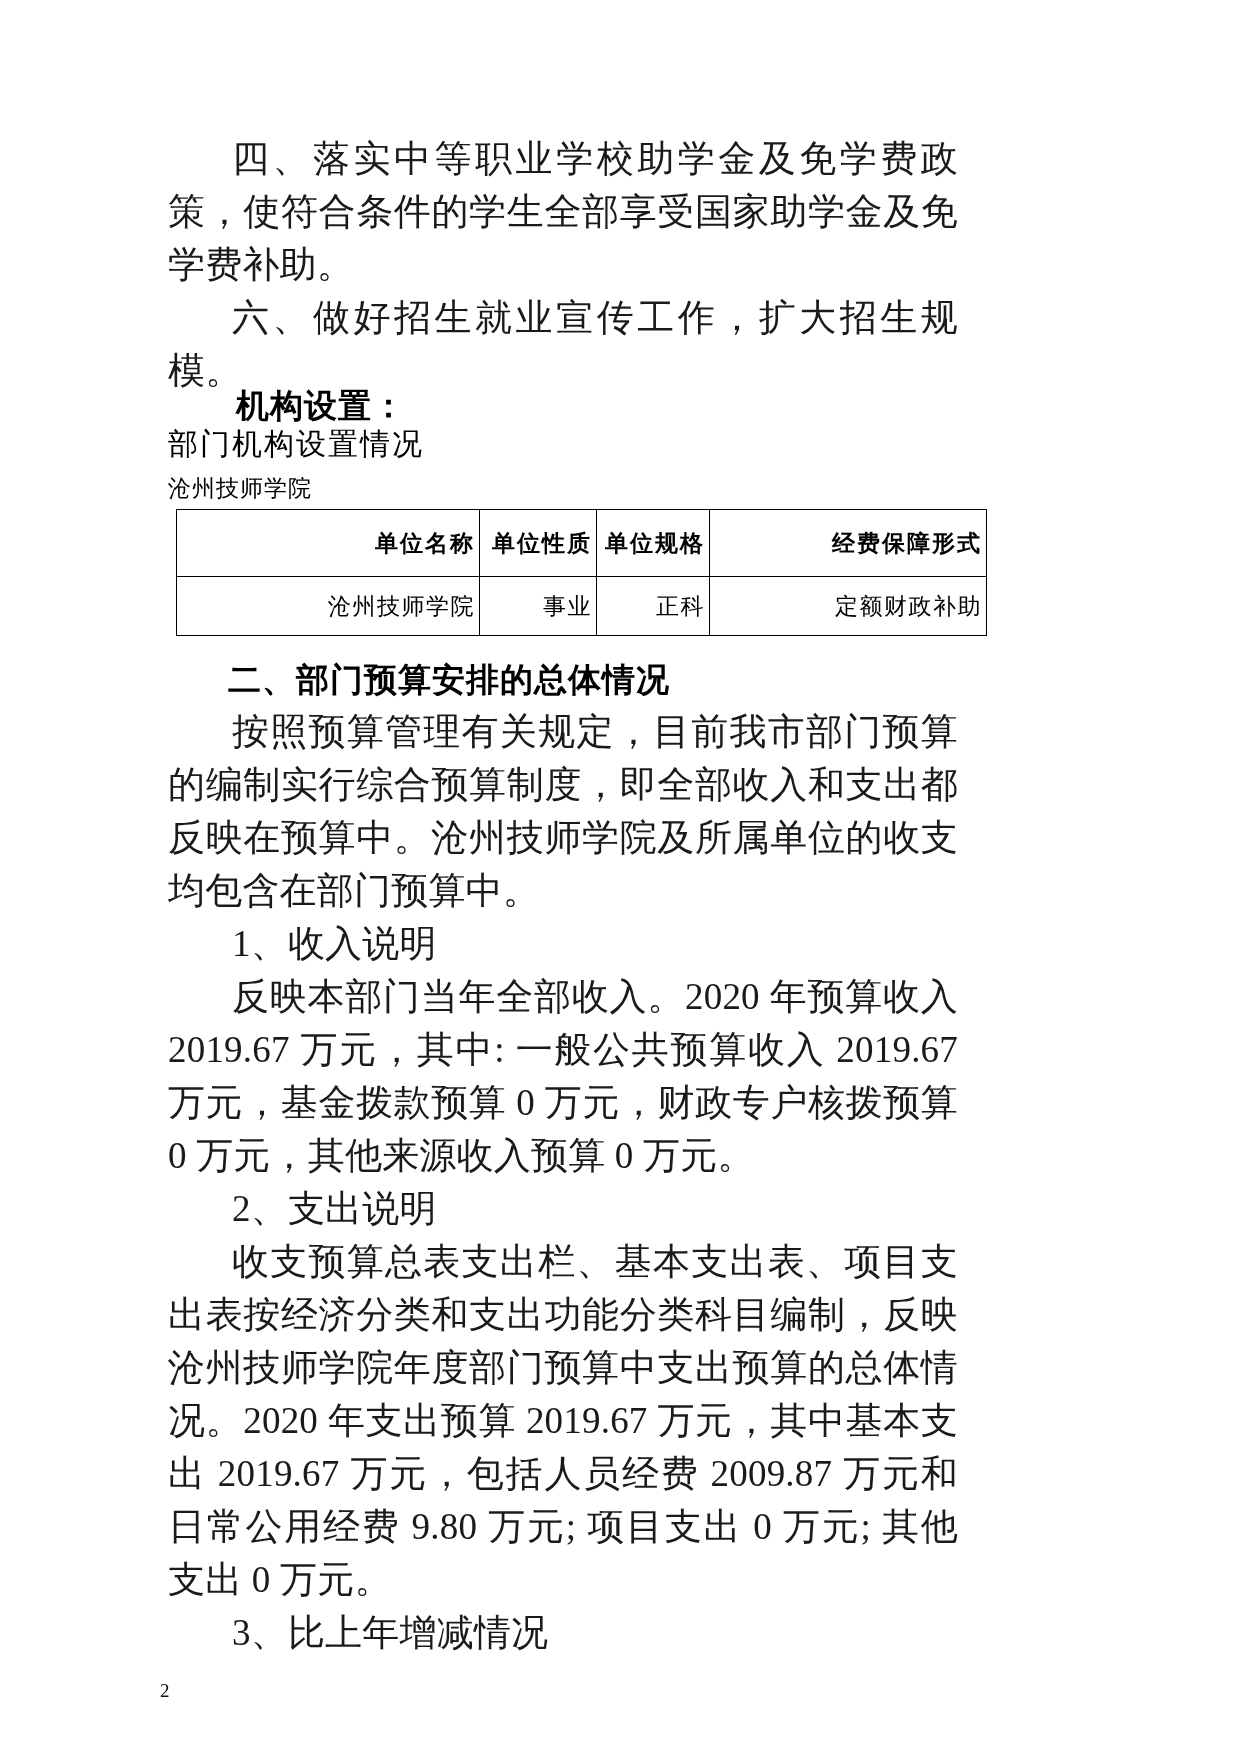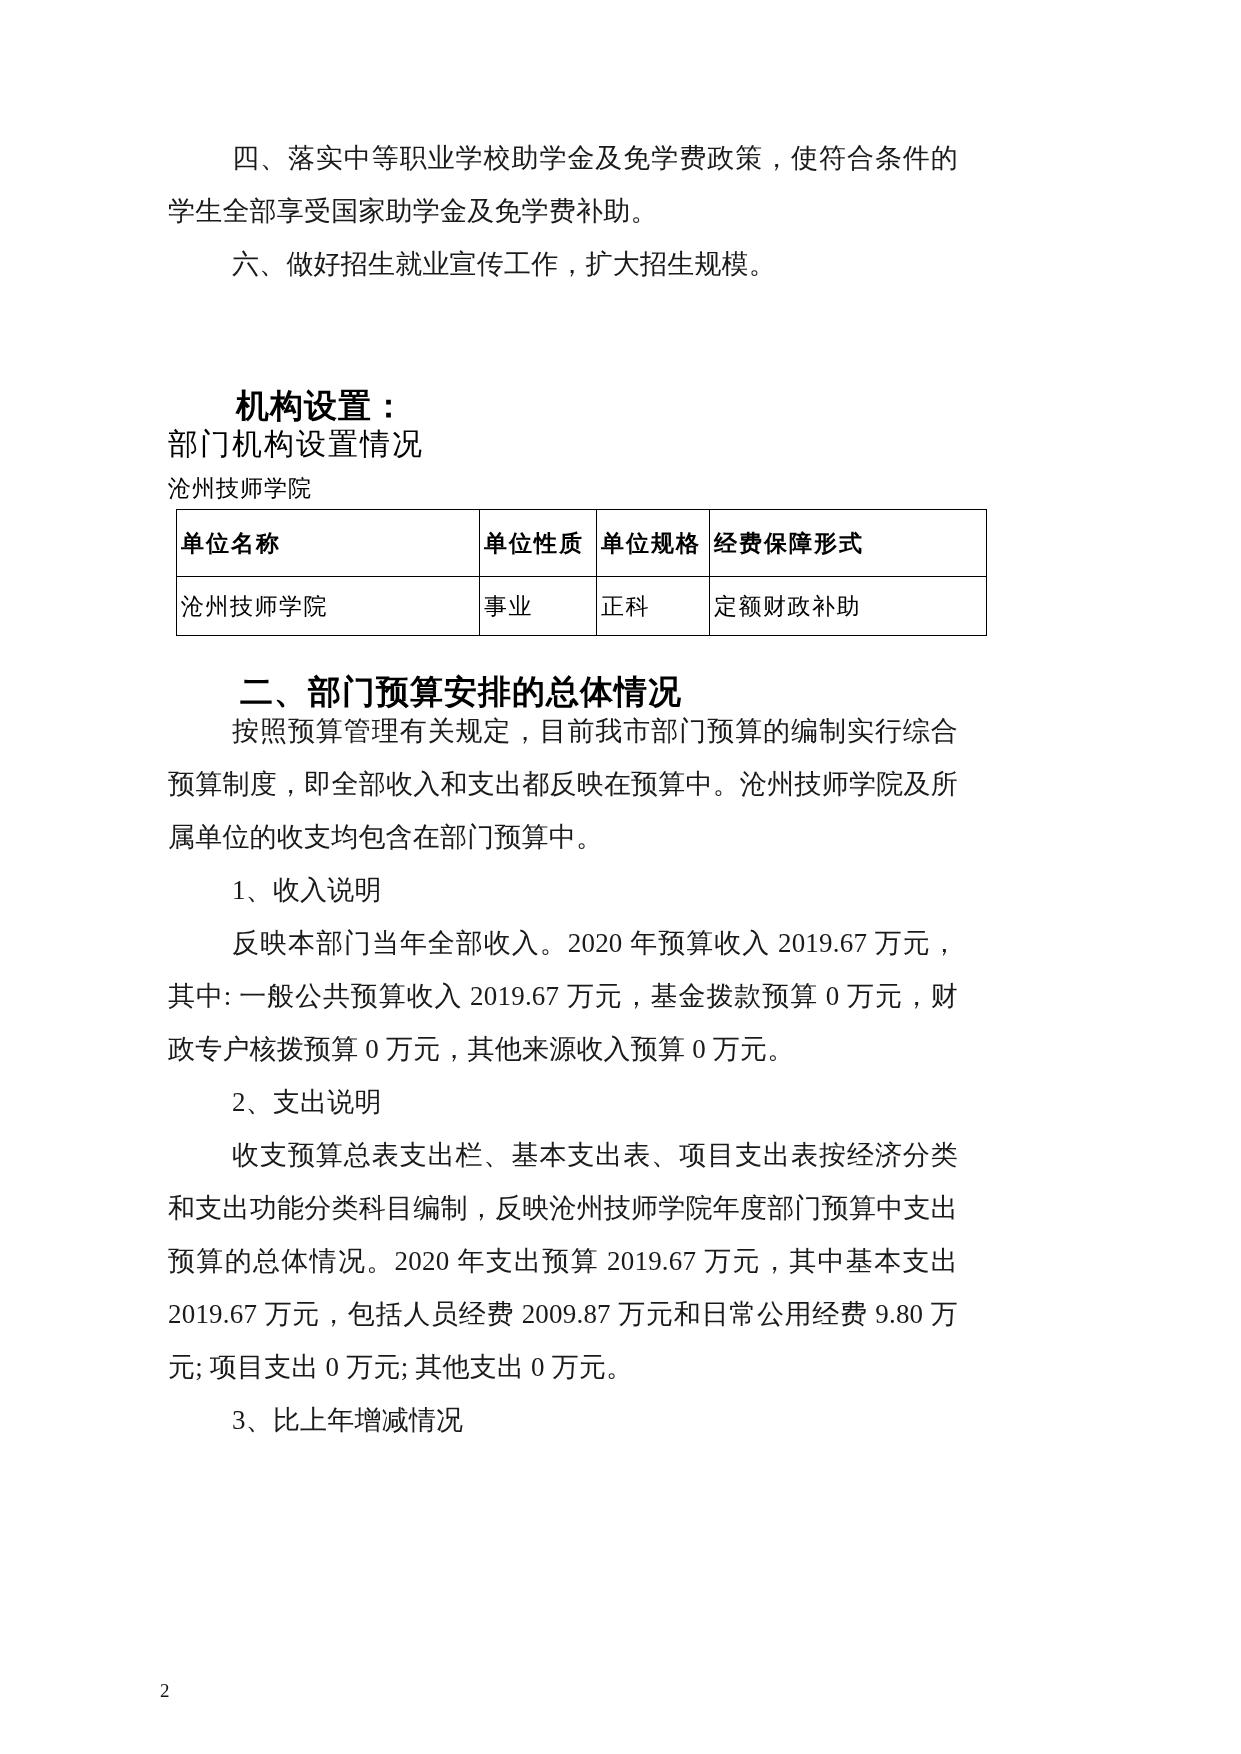--- a/index.html
+++ b/index.html
@@ -27,36 +27,36 @@
 
   
   .body-col {
     position: absolute;
     left: 168px;
     width: 790px;
   }
 
   p.para {
     margin: 0 0 0 0;
-    font-size: 27px;
+    font-size: 37px;
     line-height: 53px;
     text-align: justify;
     text-align-last: left;
     text-justify: inter-ideograph;
     letter-spacing: 0.2px;
     font-family: "Liberation Serif", "DejaVu Serif", serif;
     font-weight: 400;
     color: #1a1a1a;
   }
   p.indent {
     text-indent: 64px;
   }
 
   h2.sec-head {
-    margin: 12px;
+    margin: 0;
     font-size: 33px;
     line-height: 50px;
     font-weight: bold;
     text-indent: 60px;
     letter-spacing: 1px;
     font-family: "Liberation Sans", "DejaVu Sans", sans-serif;
     color: #000;
   }
 
   h3.sub-head {
@@ -91,21 +91,21 @@
 
   table.org-table {
     border-collapse: collapse;
     width: 774px;
     margin: 4px 0 0 8px;
     table-layout: fixed;
   }
   table.org-table td {
     border: 1.6px solid #000;
     height: 54px;
-    text-align: left;
+    text-align: right;
     vertical-align: middle;
     font-size: 23px;
     letter-spacing: 1.5px;
     font-family: "Liberation Serif", "DejaVu Serif", serif;
     padding: 2px 4px;
   }
   table.org-table tr.head-row td {
     font-weight: bold;
     font-size: 23px;
     height: 62px;

